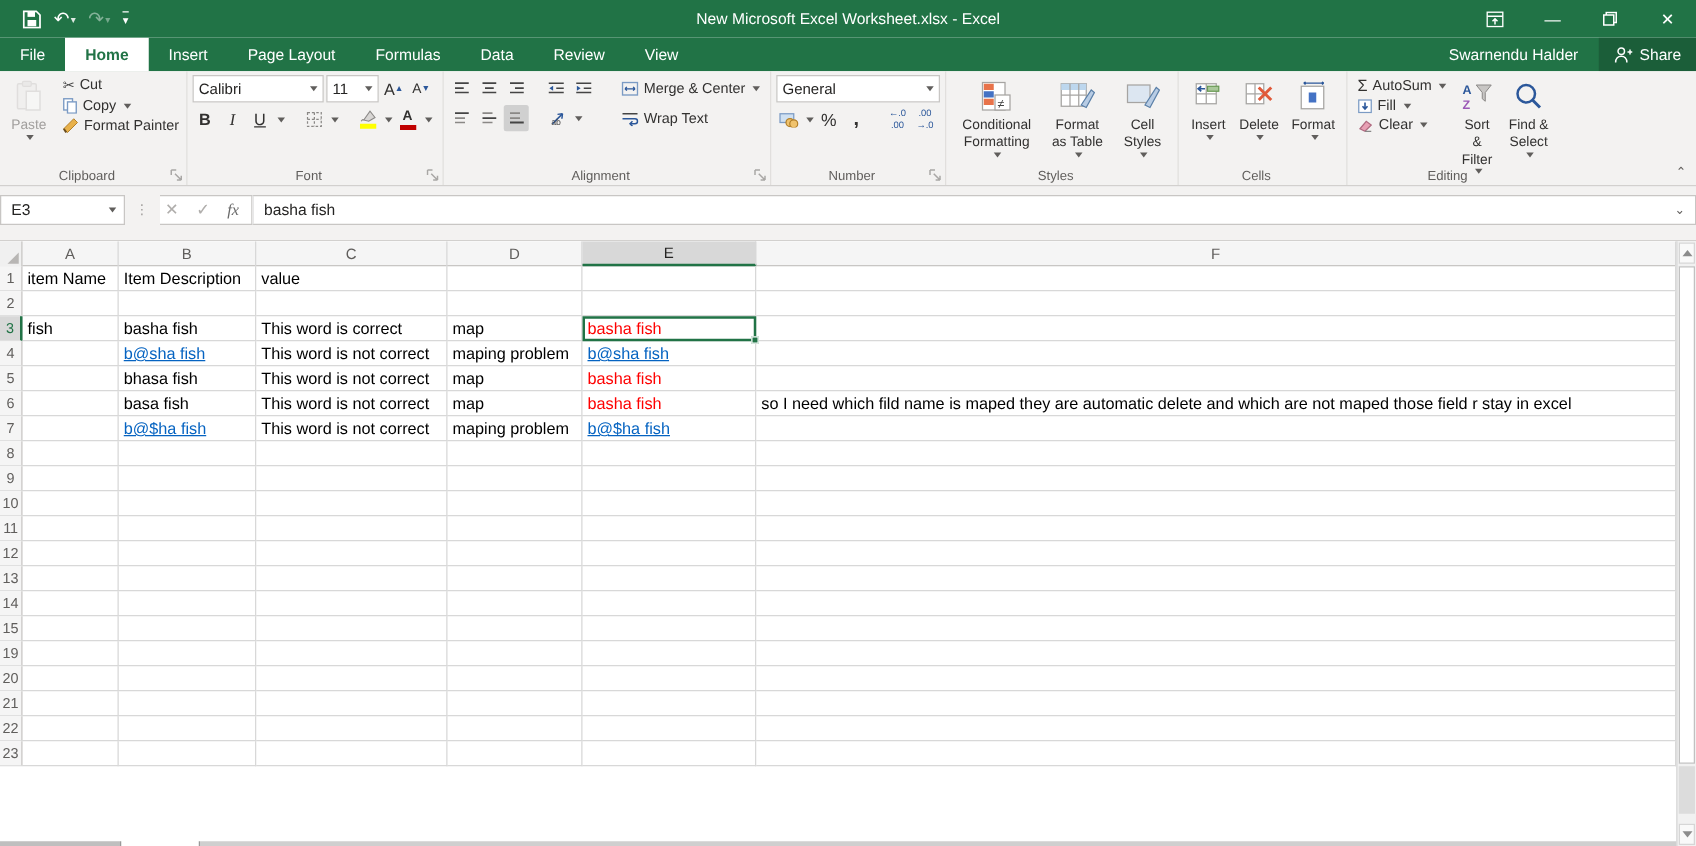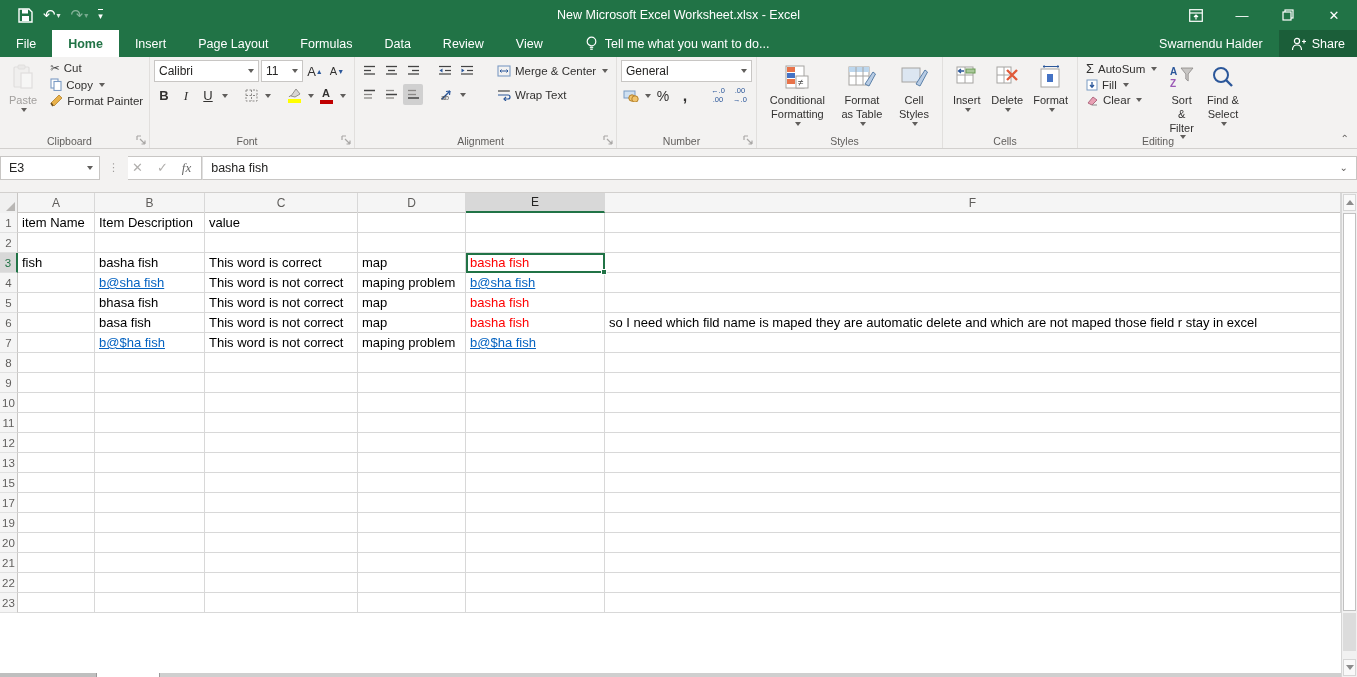--- a/index.html
+++ b/index.html
@@ -143,30 +143,20 @@
 
   <div class="menubar">
     <div class="tab">File</div>
     <div class="tab active">Home</div>
     <div class="tab">Insert</div>
     <div class="tab">Page Layout</div>
     <div class="tab">Formulas</div>
     <div class="tab">Data</div>
     <div class="tab">Review</div>
     <div class="tab">View</div>
-    <div class="tellme">
-      <span>
-        <svg width="13" height="15" viewBox="0 0 13 15">
-            <circle cx="6.5" cy="5.5" r="4.3" fill="none" stroke="#fff" stroke-width="1.2"></circle>
-            <line x1="4.8" y1="11.3" x2="8.2" y2="11.3" stroke="#fff" stroke-width="1.2"></line>
-            <line x1="5.2" y1="13.2" x2="7.8" y2="13.2" stroke="#fff" stroke-width="1.2"></line>
-          </svg>
-      </span>
-      <span>Tell me what you want to do...</span>
-    </div>
     <div class="menubar-right">
       <span class="username">Swarnendu Halder</span>
       <span class="share-btn">
         <span>
           <svg width="15" height="14" viewBox="0 0 15 14">
               <circle cx="6" cy="4" r="2.6" fill="none" stroke="#fff" stroke-width="1.2"></circle>
               <path d="M1.5 13 c0-3.2 2-5 4.5-5 s4.5 1.8 4.5 5" fill="none" stroke="#fff" stroke-width="1.2"></path>
               <path d="M11 4.5 h4 M13 2.5 v4" stroke="#fff" stroke-width="1.2"></path>
             </svg>
         </span>
@@ -712,30 +702,30 @@
         <div class="grid-row">
           <div class="rh">13</div>
           <div class="cell" style="width: 77px;"></div>
           <div class="cell" style="width: 110px;"></div>
           <div class="cell" style="width: 153px;"></div>
           <div class="cell" style="width: 108px;"></div>
           <div class="cell" style="width: 139px;"></div>
           <div class="cell" style="width: 736px;"></div>
         </div>
         <div class="grid-row">
+          <div class="rh">14</div>
+          <div class="cell" style="width: 77px;"></div>
+          <div class="cell" style="width: 110px;"></div>
+          <div class="cell" style="width: 153px;"></div>
+          <div class="cell" style="width: 108px;"></div>
+          <div class="cell" style="width: 139px;"></div>
+          <div class="cell" style="width: 736px;"></div>
+        </div>
+        <div class="grid-row">
           <div class="rh">15</div>
-          <div class="cell" style="width: 77px;"></div>
-          <div class="cell" style="width: 110px;"></div>
-          <div class="cell" style="width: 153px;"></div>
-          <div class="cell" style="width: 108px;"></div>
-          <div class="cell" style="width: 139px;"></div>
-          <div class="cell" style="width: 736px;"></div>
-        </div>
-        <div class="grid-row">
-          <div class="rh">17</div>
           <div class="cell" style="width: 77px;"></div>
           <div class="cell" style="width: 110px;"></div>
           <div class="cell" style="width: 153px;"></div>
           <div class="cell" style="width: 108px;"></div>
           <div class="cell" style="width: 139px;"></div>
           <div class="cell" style="width: 736px;"></div>
         </div>
         <div class="grid-row">
           <div class="rh">19</div>
           <div class="cell" style="width: 77px;"></div>

